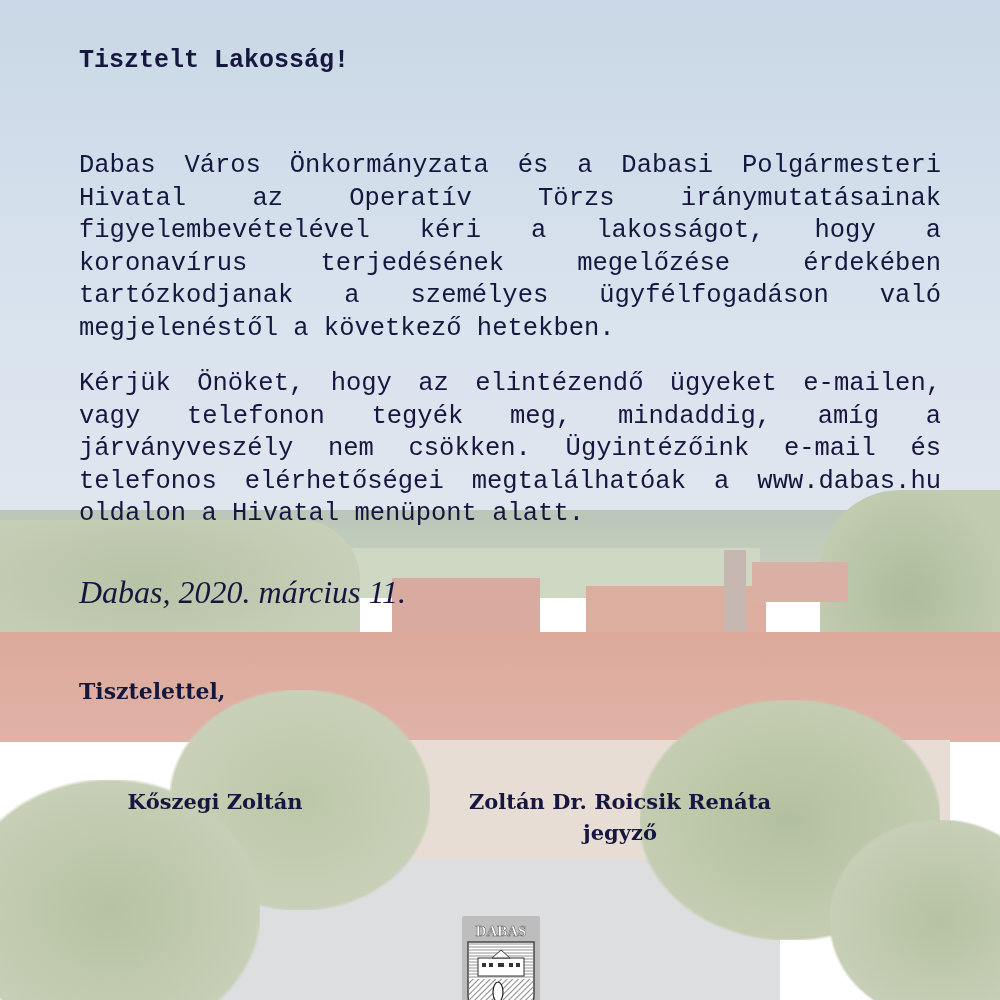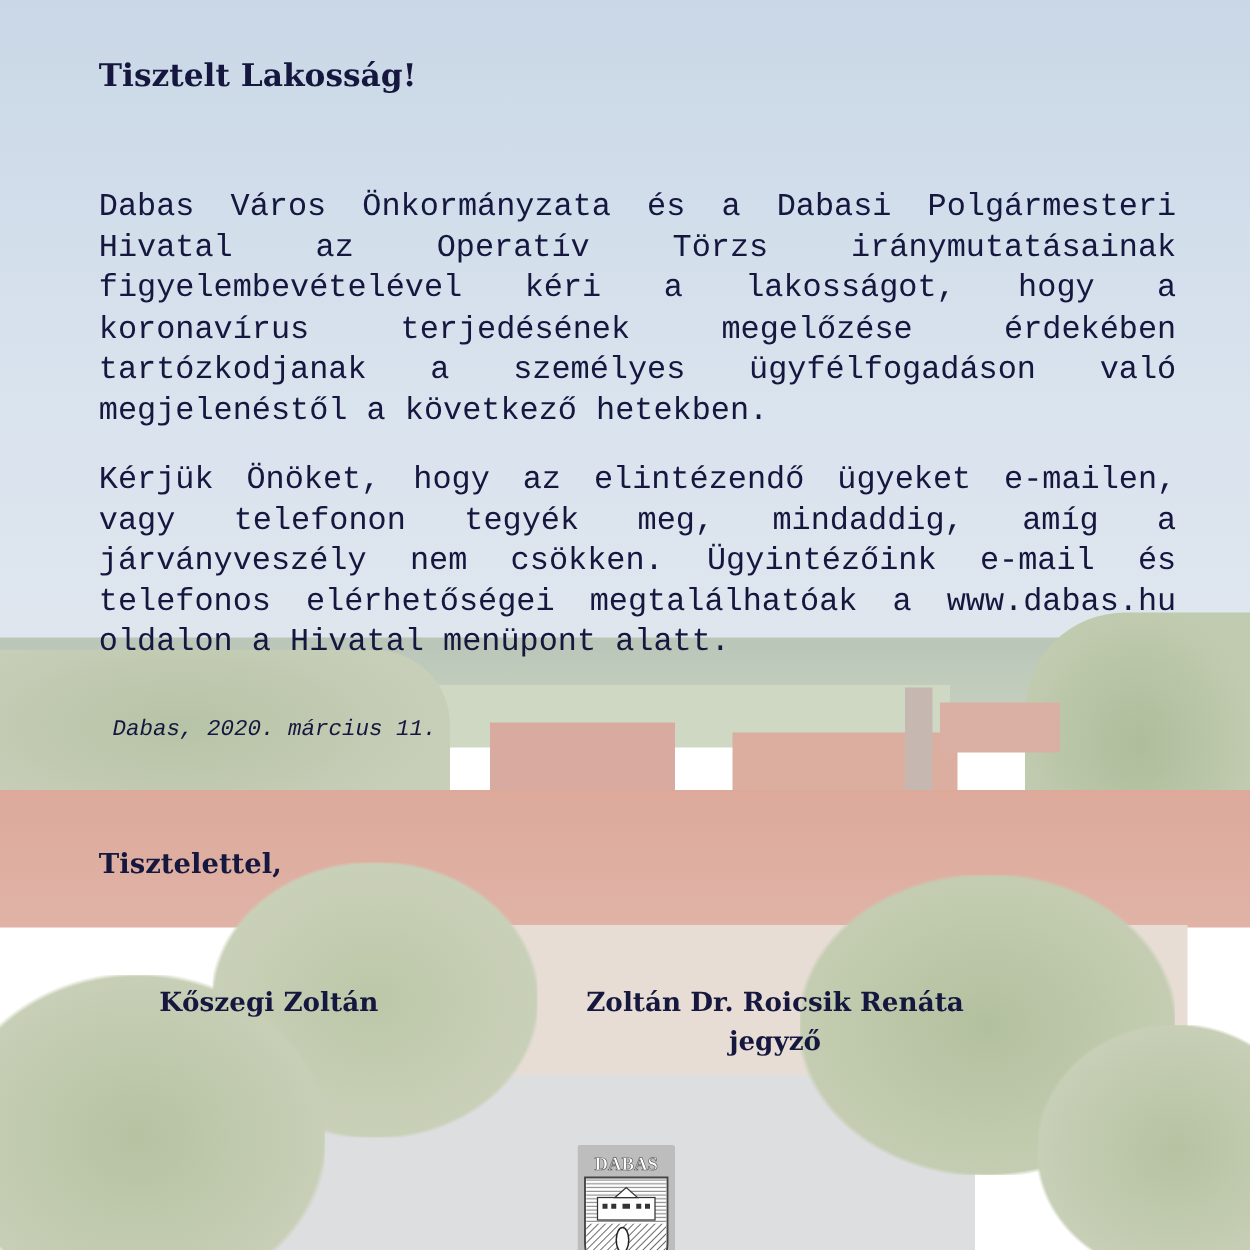--- a/index.html
+++ b/index.html
@@ -26,27 +26,27 @@
           background:radial-gradient(ellipse, #bcc7a8, #c9d0b8 70%, transparent 72%); }
   .tree-b { position:absolute; left:640px; top:700px; width:300px; height:240px;
           background:radial-gradient(ellipse, #b3c09f, #c4cdb1 70%, transparent 72%); }
   .tree-c { position:absolute; left:-40px; top:780px; width:300px; height:260px;
           background:radial-gradient(ellipse, #b6c2a2, #c7cfb6 70%, transparent 72%); }
   .tree-d { position:absolute; left:830px; top:820px; width:220px; height:200px;
           background:radial-gradient(ellipse, #b6c2a2, #c7cfb6 70%, transparent 72%); }
   .plaza { position:absolute; left:200px; top:860px; width:580px; height:140px; background:#dcdedf; }
 
   .content { position:absolute; left:79px; top:0; width:862px; }
-  .greeting { position:absolute; top:42px; left:0; font-weight:bold; font-size:25px; line-height:38px; }
+  .greeting { position:absolute; top:42px; left:0; font-weight:bold; font-size:25px; line-height:38px;font-family:Liberation Mono, monospace; }
   .para { position:absolute; left:0; width:862px; font-size:23px; line-height:32.5px; text-align:justify;
           font-family:Liberation Mono, monospace; font-size:25.5px; }
   .p1 { top:150px; }
   .p2 { top:368px; }
-  .date { position:absolute; top:574px; left:11px; font-style:italic; font-size:18px;
-          font-family:Liberation Mono, monospace; }
+  .date { position:absolute; top:574px; left:0; font-style:italic; font-size:32px;
+          font-family:Liberation Serif, serif; }
   .closing { position:absolute; top:678px; left:0; font-weight:bold; font-size:22px; }
   .sig { position:absolute; top:786px; text-align:center; font-weight:bold; font-size:21px; line-height:31px; }
   .sig1 { left:100px; width:230px; }
   .sig2 { left:430px; width:380px; }
 
   .crest { position:absolute; left:462px; top:870px; width:78px; height:120px;margin-top:46px; }
 </style>
 </head>
 <body>
 

